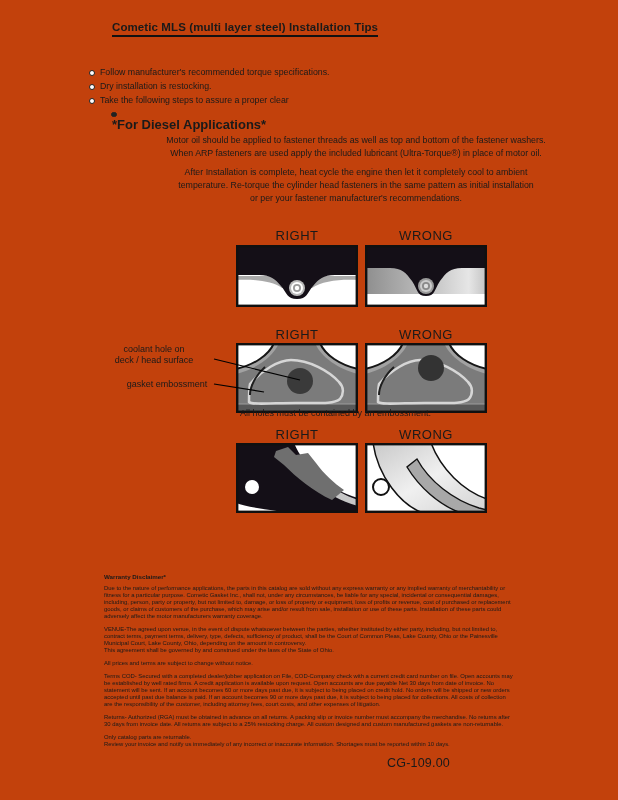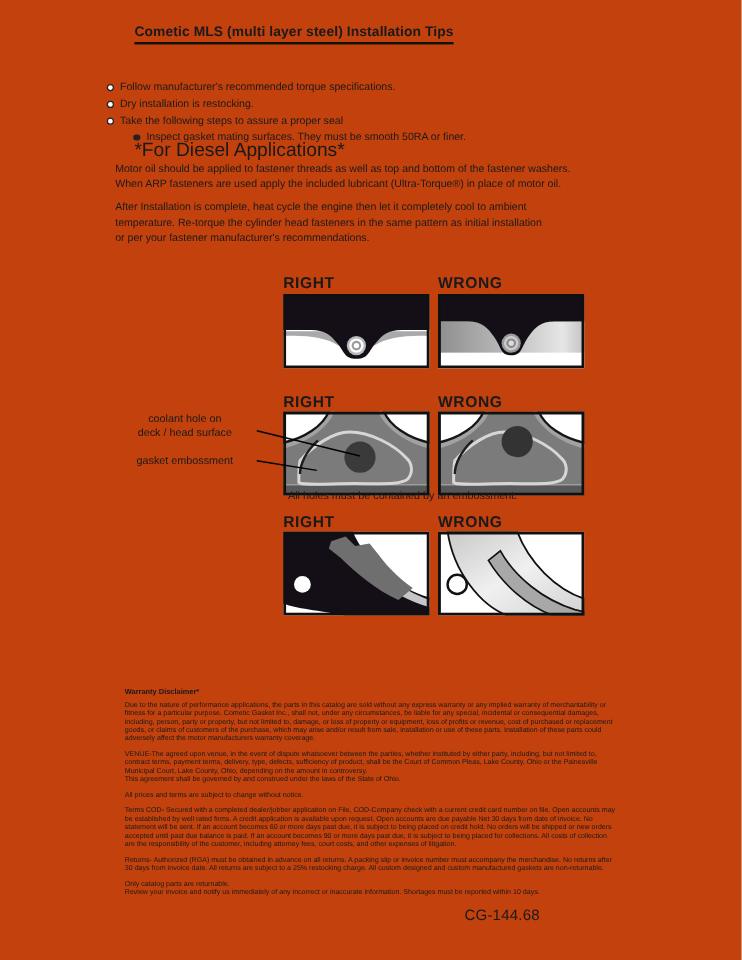--- a/index.html
+++ b/index.html
@@ -14,23 +14,23 @@
     border-bottom:2px solid #111;padding-bottom:2px;letter-spacing:0.1px;
   }
   .bullets{left:89px;top:45px;font-size:8.8px;line-height:14px;width:470px;margin-top:20px;}
   .b-item{position:relative;padding-left:11px;}
   .b-marker{
     position:absolute;left:0;top:4.5px;width:4px;height:4px;border:1px solid #222;
     border-radius:50%;background:#fff;
   }
   .sub .b-marker{background:#222;left:22px;width:3.5px;height:3.5px;}
   .sub{padding-left:33px;}
-  .diesel-h{left:112px;top:117px;font-size:16px;font-weight:normal;}
-  .para{left:96px;font-size:8.8px;line-height:13px;white-space:pre-line;width:480px;}
-  .dw-header{font-size:13px;letter-spacing:0.5px;text-align:left;width:122px;font-weight:bold;}
+  .diesel-h{left:112px;top:117px;font-size:13px;font-weight:bold;}
+  .para{left:116px;font-size:8.8px;line-height:13px;white-space:pre-line;width:480px;text-align:center;}
+  .dw-header{font-size:13px;letter-spacing:0.5px;text-align:center;width:122px;}
   .caption{font-size:9px;line-height:12px;white-space:pre-line;}
   .diagram{display:block;}
   .ann-label{font-size:9px;line-height:10.5px;text-align:center;width:118px;white-space:pre-line;}
   .warranty{left:104px;top:573px;width:432px;}
   .warranty h4{margin:0 0 5px 0;font-size:6.2px;font-weight:bold;}
   .warranty p{margin:0 0 6px 0;font-size:5.9px;line-height:7px;white-space:pre-line;}
   .footer-code{left:387px;top:756px;font-size:12.5px;letter-spacing:0.2px;}
 </style>
 </head>
 <body>
@@ -43,25 +43,24 @@
     <div class="b-item">
       <span class="b-marker"></span>
       <span>Follow manufacturer's recommended torque specifications.</span>
     </div>
     <div class="b-item">
       <span class="b-marker"></span>
       <span>Dry installation is restocking.</span>
     </div>
     <div class="b-item">
       <span class="b-marker"></span>
-      <span>Take the following steps to assure a proper seal</span>
+      <span>Take the following steps to assure a proper clear</span>
     </div>
     <div class="b-item sub">
       <span class="b-marker"></span>
-      <span>Inspect gasket mating surfaces.  They must be smooth 50RA or finer.</span>
     </div>
   </div>
 
   <div class="abs diesel-h">*For Diesel Applications*</div>
   <div class="abs para" style="top:134px">Motor oil should be applied to fastener threads as well as top and bottom of the fastener washers.
 When ARP fasteners are used apply the included lubricant (Ultra-Torque®) in place of motor oil.</div>
   <div class="abs para" style="top:166px">After Installation is complete, heat cycle the engine then let it completely cool to ambient
 temperature. Re-torque the cylinder head fasteners in the same pattern as initial installation
 or per your fastener manufacturer's recommendations.</div>
 
@@ -99,21 +98,21 @@
     <circle cx="61" cy="41" r="2.2" fill="#dddddd"></circle>
     <rect x="1.2" y="1.2" width="119.6" height="59.6" fill="none" stroke="#101010" stroke-width="2.4"></rect>
   </svg>
 
 
   <div class="abs dw-header" style="left:236px;top:327px">RIGHT</div>
   <div class="abs dw-header" style="left:365px;top:327px">WRONG</div>
 
   <div class="abs ann-label" style="left:95px;top:344px">coolant hole on
 deck / head surface</div>
-  <div class="abs ann-label" style="left:95px;top:379px">gasket embossment</div>
+  <div class="abs ann-label" style="left:108px;top:379px">gasket embossment</div>
 
   <svg class="abs diagram" style="left:236px;top:343px" width="122" height="70" viewBox="0 0 122 70">
     <rect width="122" height="70" fill="#7b7b7b"></rect>
     <rect x="0" y="61" width="122" height="9" fill="#585858"></rect>
     <path d="M0,61 H122" stroke="#9c9c9c" stroke-width="1.2"></path>
     <path d="M0,0 H43 C37,14 20,26 0,31 Z" fill="#a2a2a2"></path>
     <path d="M122,0 H79 C85,14 102,26 122,31 Z" fill="#a2a2a2"></path>
     <path d="M0,0 H38 C33,12 18,22 0,26 Z" fill="#ffffff" stroke="#161616" stroke-width="2"></path>
     <path d="M122,0 H84 C89,12 104,22 122,26 Z" fill="#ffffff" stroke="#161616" stroke-width="2"></path>
     <path d="M13,59 C13,53 13,46 14,41 C26,27 43,17 55,17 C73,17 93,28 103,39 C108,44 108,51 104,56 C98,61 84,60 60,60 C38,60 16,62 13,59 Z" fill="none" stroke="#d6d6d6" stroke-width="2.5"></path>
@@ -187,15 +186,15 @@
 be established by well rated firms.  A credit application is available upon request.  Open accounts are due payable Net 30 days from date of invoice.  No
 statement will be sent.  If an account becomes 60 or more days past due, it is subject to being placed on credit hold.  No orders will be shipped or new orders
 accepted until past due balance is paid.  If an account becomes 90 or more days past due, it is subject to being placed for collections.  All costs of collection
 are the responsibility of the customer, including attorney fees, court costs, and other expenses of litigation.</p>
     <p>Returns- Authorized (RGA) must be obtained in advance on all returns.  A packing slip or invoice number must accompany the merchandise.  No returns after
 30 days from invoice date.  All returns are subject to a 25% restocking charge.  All custom designed and custom manufactured gaskets are non-returnable.</p>
     <p>Only catalog parts are returnable.
 Review your invoice and notify us immediately of any incorrect or inaccurate information.  Shortages must be reported within 10 days.</p>
   </div>
 
-  <div class="abs footer-code">CG-144.68</div>
+  <div class="abs footer-code">CG-109.00</div>
 
 </div>
 
 </body></html>

